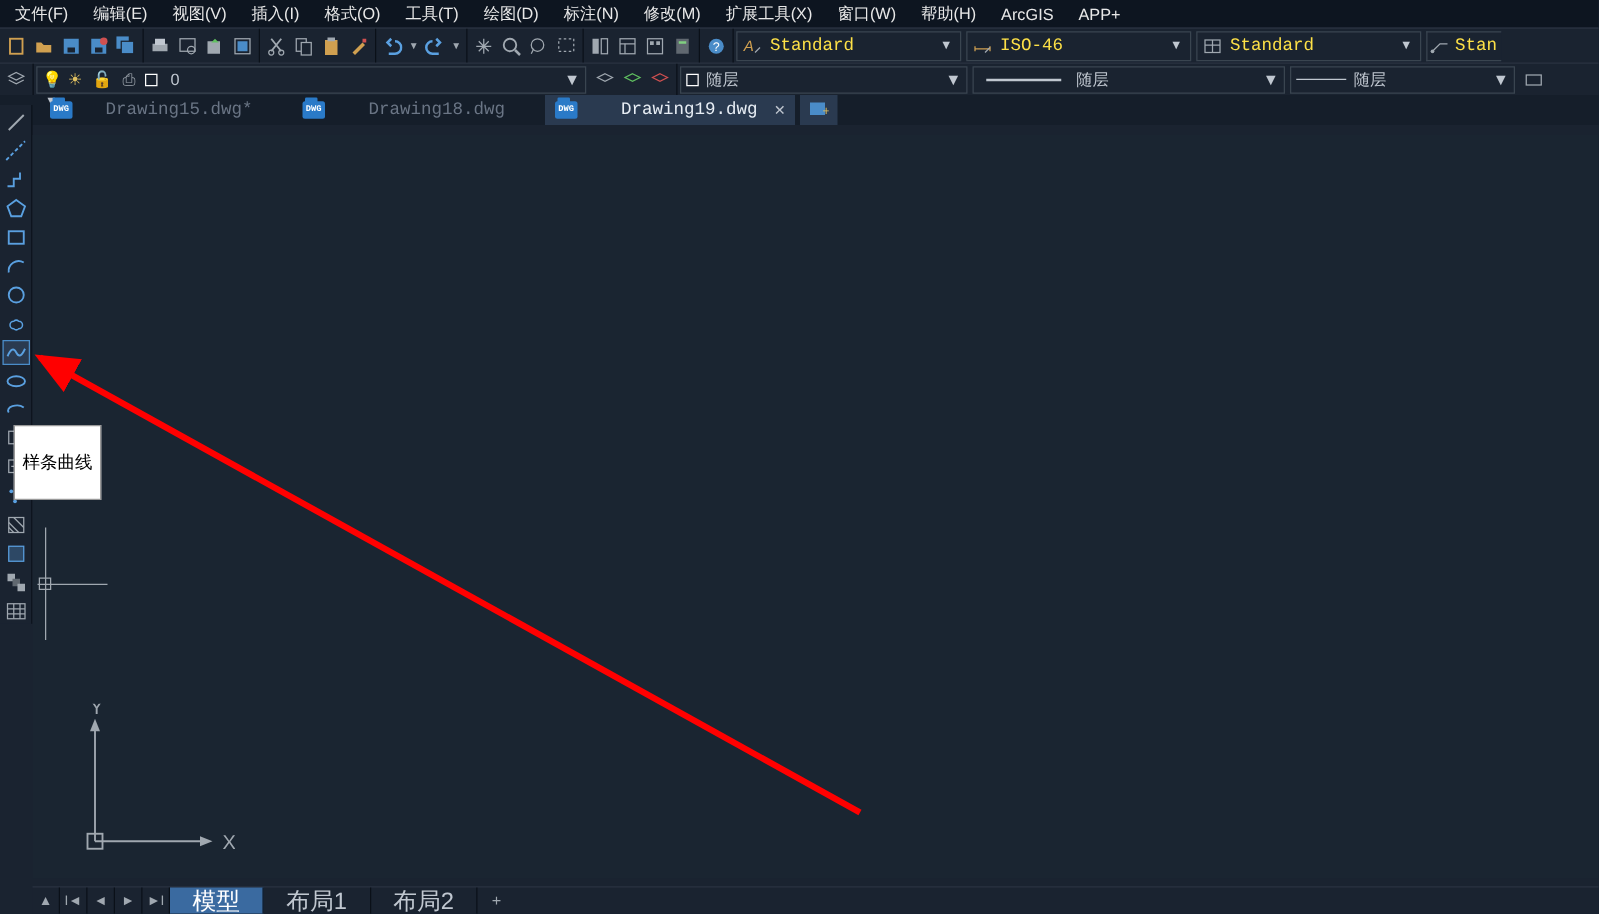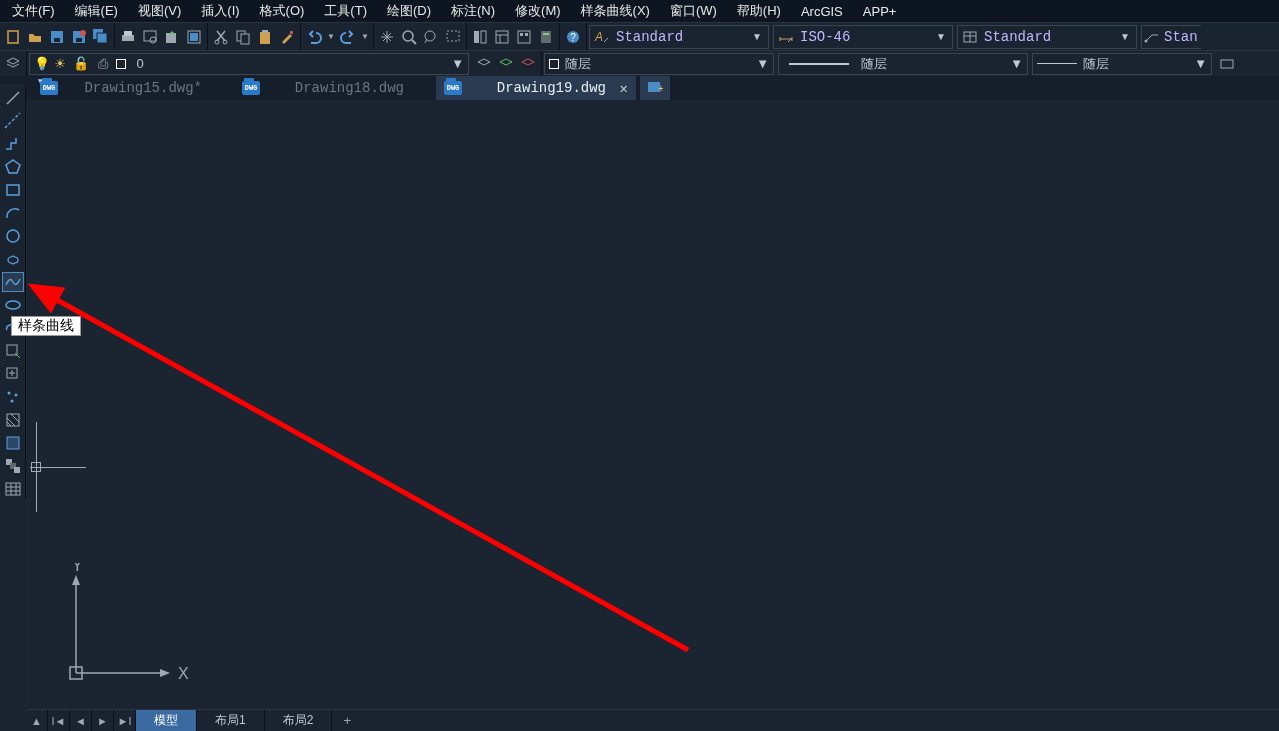--- a/index.html
+++ b/index.html
@@ -63,21 +63,21 @@
   height: 24px;
   background: #1a2330;
   border: 1px solid #3a4550;
   padding: 0 2px;
   margin: 0 2px;
 }
 .style-combo .ico { width: 20px; display:flex; align-items:center; justify-content:center; }
 .style-combo .txt {
   font-family: "Courier New", monospace;
   font-size: 14px;
-  color: #c4b5fd;
+  color: #fde047;
   padding: 0 4px;
 }
 .style-combo .arrow {
   color: #c0c7d0;
   font-size: 10px;
   padding: 0 4px;
 }
 
 
 .layer-row {
@@ -214,25 +214,25 @@
   left: 22px;
   bottom: 10px;
   font-family: sans-serif;
   color: #a0a8b0;
 }
 
 
 .tooltip {
   position: absolute;
   left: 11px;
-  top: 316px;
+  top: 340px;
   background: #fff;
   color: #000;
   border: 1px solid #999;
-  padding: 0 6px;
+  padding: 20px 6px;
   font-size: 14px;
   font-family: "SimSun", serif;
   z-index: 50;
 }
 
 
 .bottom-tabs {
   position: absolute;
   left: 26px;
   bottom: 0;
@@ -250,41 +250,41 @@
   justify-content: center;
   border-right: 1px solid #0a1018;
   color: #a0a8b0;
   font-size: 11px;
 }
 .bt-tab {
   padding: 0 18px;
   display: flex;
   align-items: center;
   border-right: 1px solid #0a1018;
-  font-size: 12px;
+  font-size: 19px;
   color: #c0c7d0;
 }
 .bt-tab.active { background: #3a6aa0; color: #fff; }
 .bt-plus { width: 30px; display:flex; align-items:center; justify-content:center; color:#a0a8b0; }
 
 </style>
 </head>
 <body>
 
 <div class="menubar">
   <div class="m">文件(F)</div>
   <div class="m">编辑(E)</div>
   <div class="m">视图(V)</div>
   <div class="m">插入(I)</div>
   <div class="m">格式(O)</div>
   <div class="m">工具(T)</div>
   <div class="m">绘图(D)</div>
   <div class="m">标注(N)</div>
   <div class="m">修改(M)</div>
-  <div class="m">样条曲线(X)</div>
+  <div class="m">扩展工具(X)</div>
   <div class="m">窗口(W)</div>
   <div class="m">帮助(H)</div>
   <div class="m">ArcGIS</div>
   <div class="m">APP+</div>
 </div>
 
 <div class="toolbar-row">
   <div class="tb-group">
     <div class="tb-btn">
         <svg width="16" height="16">

